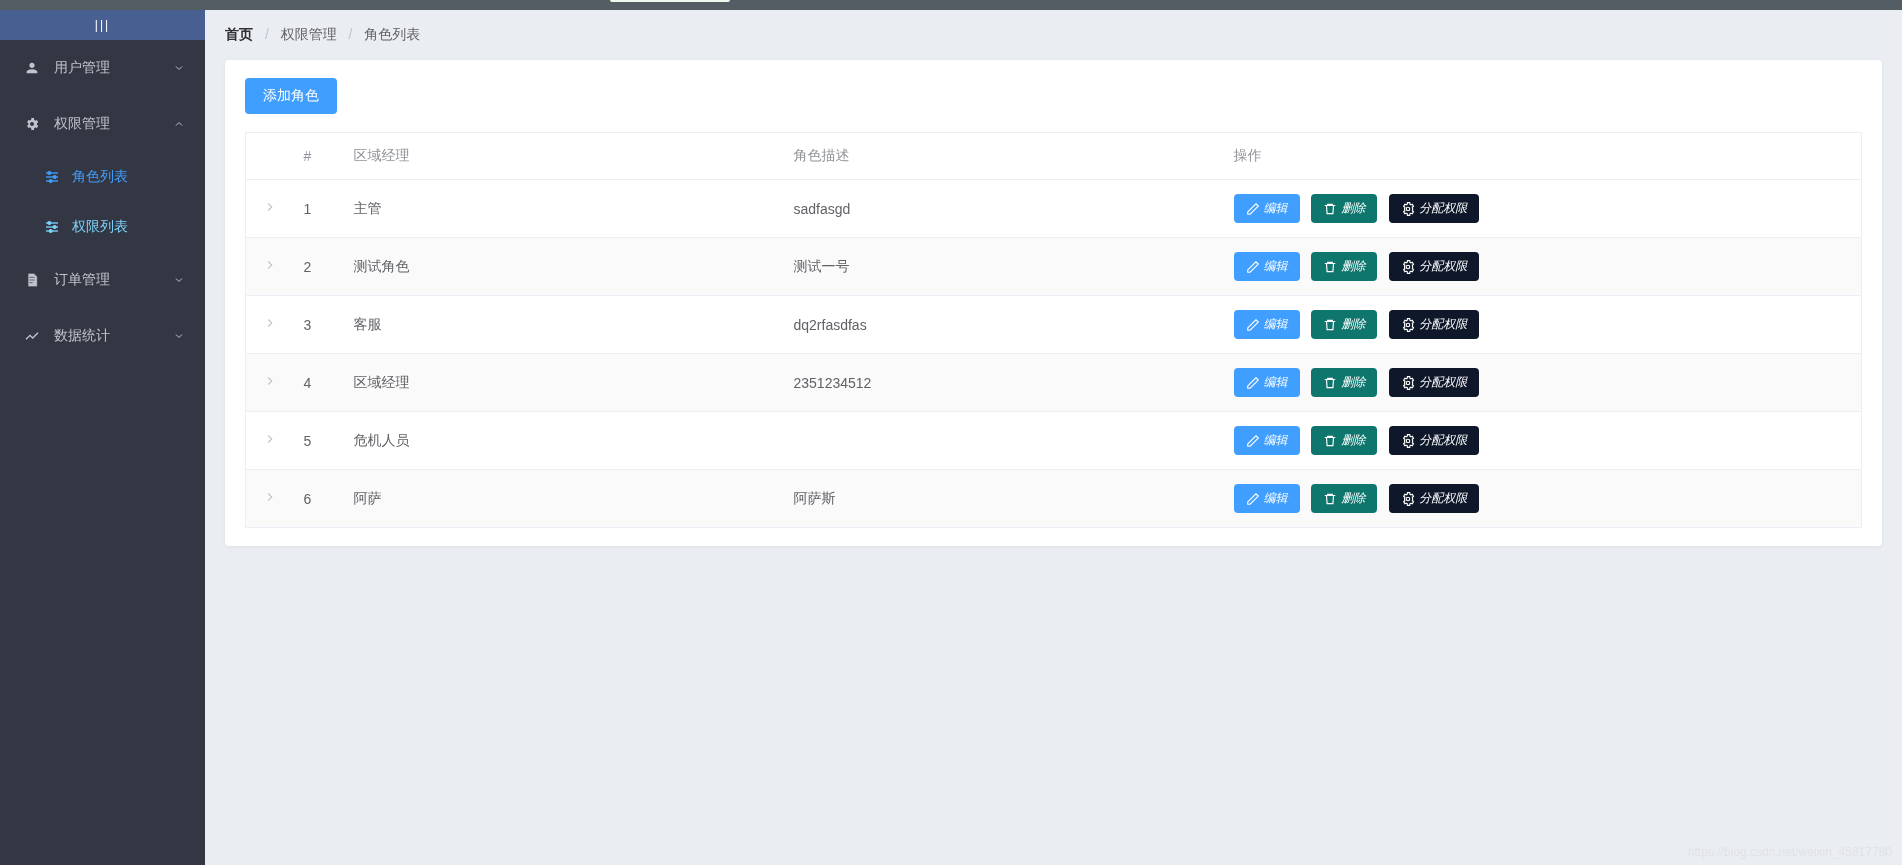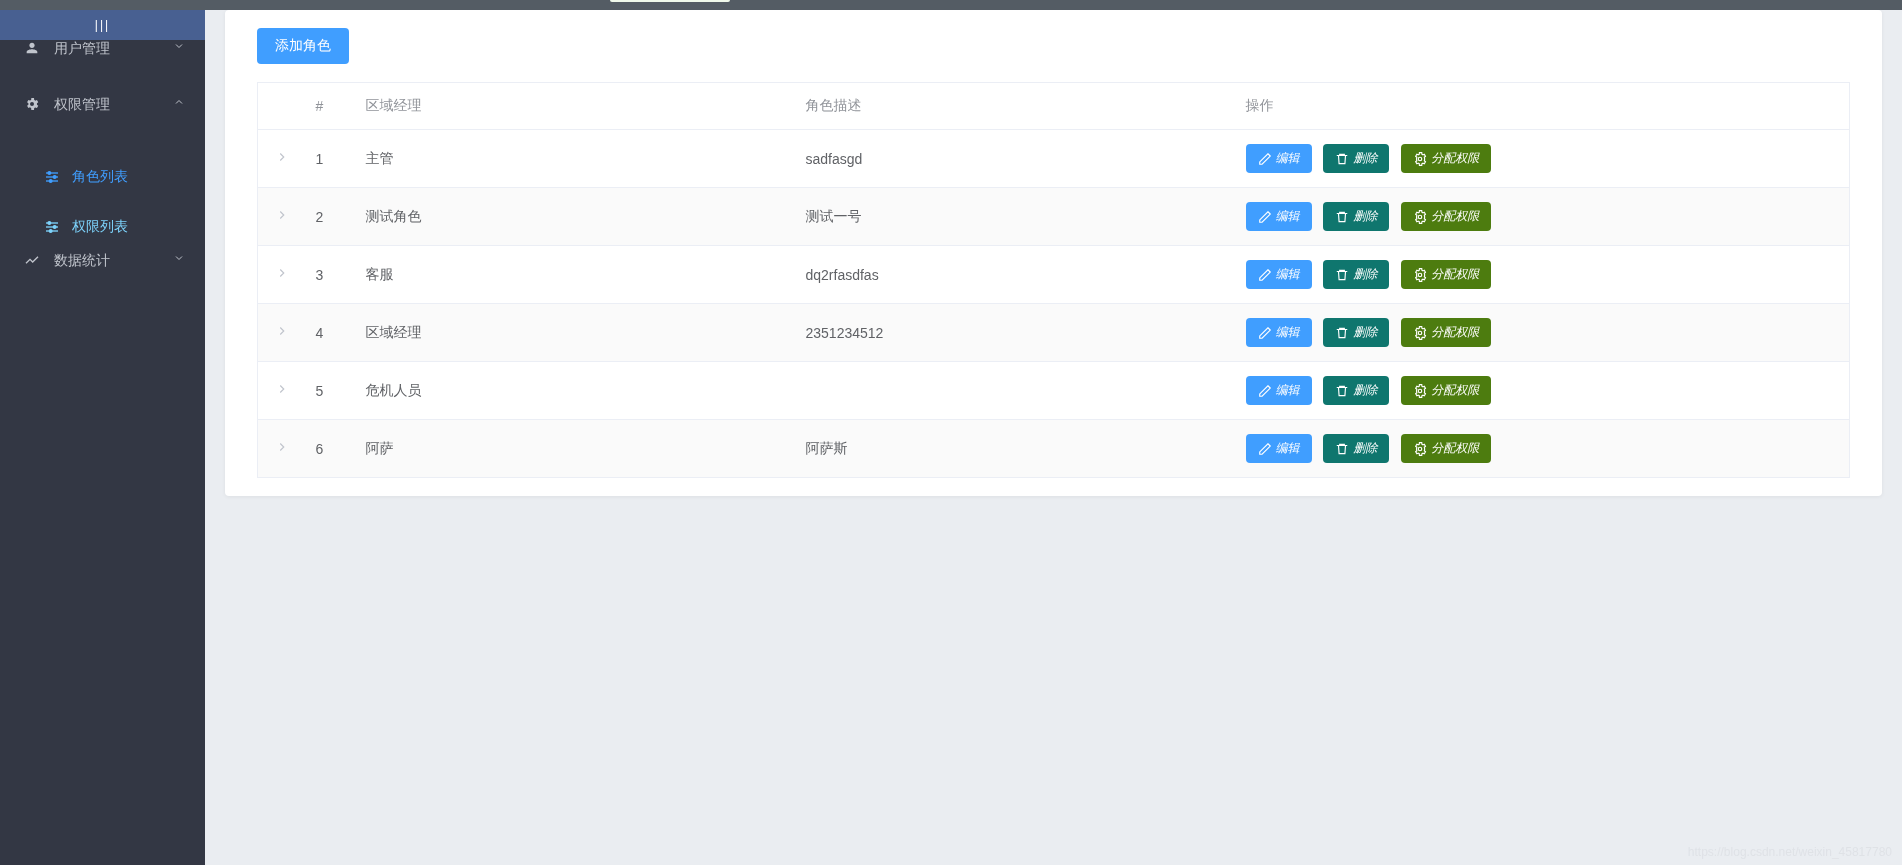--- a/index.html
+++ b/index.html
@@ -36,21 +36,21 @@
   background: #486091;
   display: flex;
   align-items: center;
   justify-content: center;
   cursor: pointer;
   letter-spacing: 2px;
   font-size: 12px;
 }
 .menu-item {
   display: flex;
-  align-items: flex-start;
+  align-items: center;
   height: 56px;
   padding: 0 20px;
   cursor: pointer;
   color: #c0c4cc;
   position: relative;
 }
 .menu-item .micon { width: 24px; display: inline-flex; align-items: center; justify-content: center; margin-right: 10px; }
 .menu-item .label { flex: 1; }
 .menu-item .arrow { width: 12px; height: 12px; display: inline-flex; align-items: center; justify-content: center; }
 .submenu-item {
@@ -69,38 +69,38 @@
   padding: 16px 20px;
   font-size: 14px;
   color: #606266;
 }
 .breadcrumb .sep { margin: 0 8px; color: #c0c4cc; }
 .breadcrumb .home { color: #303133; font-weight: 600; cursor: pointer; }
 .card {
   background: #fff;
   margin: 0 20px 20px 20px;
   border-radius: 4px;
-  padding: 18px 32px;
+  padding: 18px 20px;
   box-shadow: 0 1px 4px rgba(0,0,0,0.06);
 }
 .btn {
   display: inline-flex;
   align-items: center;
   justify-content: center;
   padding: 9px 18px;
   border-radius: 4px;
   cursor: pointer;
   font-size: 14px;
   border: none;
   color: #fff;
 }
 .btn-primary { background: #409eff; }
 .btn-sm { padding: 6px 12px; font-size: 12px; font-style: italic; }
 .btn-danger { background: #0f766e; }
-.btn-warning { background: #4d7c0f; }
+.btn-warning { background: #0f172a; }
 .btn .bicon { margin-right: 4px; display: inline-flex; }
 .table {
   width: 100%;
   border-collapse: collapse;
   margin-top: 18px;
   border: 1px solid #ebeef5;
 }
 .table th, .table td {
   border-bottom: 1px solid #ebeef5;
   padding: 14px 10px;
@@ -197,37 +197,57 @@
             <line x1="3" y1="18" x2="21" y2="18"></line>
             <circle cx="8" cy="6" r="2" fill="currentColor"></circle>
             <circle cx="16" cy="12" r="2" fill="currentColor"></circle>
             <circle cx="10" cy="18" r="2" fill="currentColor"></circle>
           </svg>
       </span>
       <span>权限列表</span>
     </div>
 
 
+    <div class="menu-item">
+      <span class="micon">
+        <svg viewBox="0 0 24 24" fill="currentColor">
+            <path d="M6 2h9l5 5v15H6V2zm2 6h8M8 12h8M8 16h5" stroke="#333744" stroke-width="1"></path>
+          </svg>
+      </span>
+      <span class="label">订单管理</span>
+      <span class="arrow">
+        <svg viewBox="0 0 24 24" fill="none" stroke="currentColor" stroke-width="2">
+            <polyline points="6 9 12 15 18 9"></polyline>
+          </svg>
+      </span>
+    </div>
 
     <div class="menu-item">
       <span class="micon">
         <svg viewBox="0 0 24 24" fill="none" stroke="currentColor" stroke-width="2">
             <polyline points="3 17 9 11 13 15 21 7"></polyline>
           </svg>
       </span>
       <span class="label">数据统计</span>
       <span class="arrow">
         <svg viewBox="0 0 24 24" fill="none" stroke="currentColor" stroke-width="2">
             <polyline points="6 9 12 15 18 9"></polyline>
           </svg>
       </span>
     </div>
   </aside>
 
   <main class="main">
+    <nav class="breadcrumb">
+      <span class="home">首页</span>
+      <span class="sep">/</span>
+      <span>权限管理</span>
+      <span class="sep">/</span>
+      <span>角色列表</span>
+    </nav>
 
     <div class="card">
       <button class="btn btn-primary">添加角色</button>
 
       <table class="table">
         <thead>
           <tr>
             <th class="col-expand"></th>
             <th class="col-index">#</th>
             <th class="col-name">区域经理</th>

